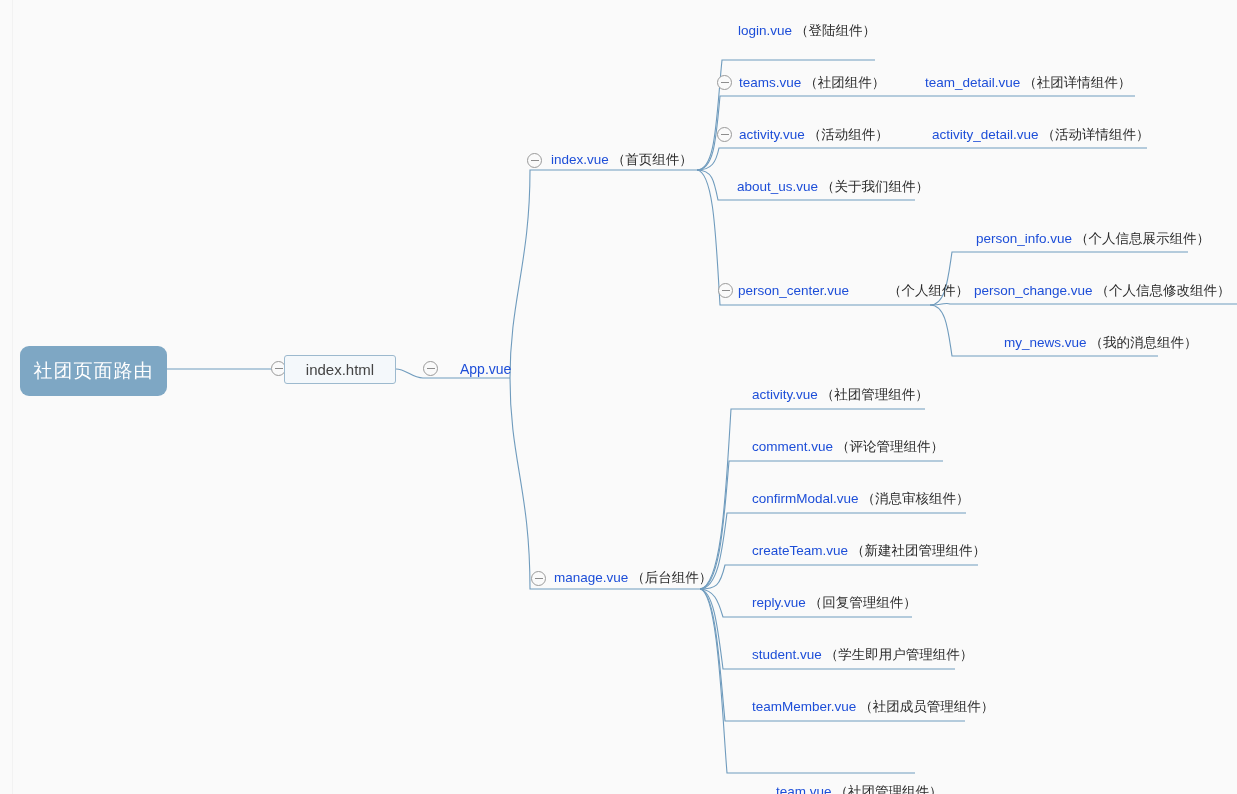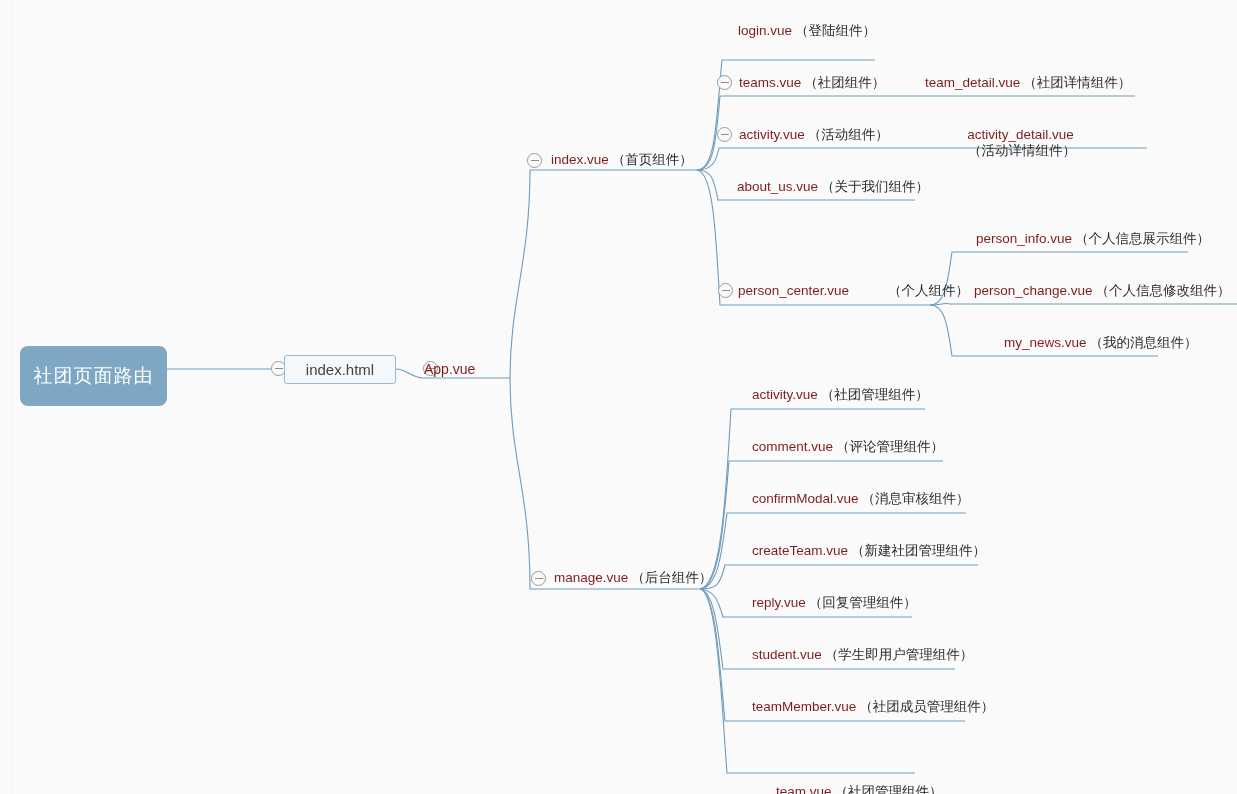--- a/index.html
+++ b/index.html
@@ -67,21 +67,21 @@
   .node {
     position: absolute;
     white-space: nowrap;
     color: #303030;
     font-size: 13.5px;
     line-height: 16px;
     display: flex;
     align-items: center;
   }
   .node .nm {
-    color: #7f1d1d;
+    color: #1d4ed8;
   }
   .node .desc {
     color: #2b2b2b;
     margin-left: 3px;
   }
 
   
   .collapse-icon {
     position: absolute;
     width: 15px;
@@ -134,31 +134,31 @@
       <path d="M700,589 C718,588 722,552 727,513 L966,513"></path>
       <path d="M700,589 C716,589 720,586 725,565 L978,565"></path>
       <path d="M700,589 C714,590 718,600 723,617 L912,617"></path>
       <path d="M700,589 C714,591 718,630 723,669 L955,669"></path>
       <path d="M700,589 C716,591 720,672 725,721 L965,721"></path>
       <path d="M700,589 C718,592 722,712 727,773 L915,773"></path>
 
     </g>
   </svg>
 
-  <div class="root-node" style="left:20px; top:346px; width:147px; height:60px;">
+  <div class="root-node" style="left:20px; top:346px; width:147px; height:50px;border-radius:9px;">
     <span>社团页面路由</span>
   </div>
 
   <div class="collapse-icon" style="left:271px; top:361px;"></div>
   <div class="box-node" style="left:284px; top:355px; width:112px; height:29px;">
     <span>index.html</span>
   </div>
 
   <div class="collapse-icon" style="left:423px; top:361px;"></div>
-  <div class="node" style="left:424px; top:361px; font-size:14px;justify-content:flex-end;">
+  <div class="node" style="left:460px; top:361px; font-size:14px;justify-content:flex-end;">
     <span class="nm">App.vue</span>
   </div>
 
   <div class="collapse-icon" style="left:527px; top:153px;"></div>
   <div class="node" style="left:551px; top:152px;">
     <span class="nm">index.vue</span>
     <span class="desc">（首页组件）</span>
   </div>
 
   <div class="collapse-icon" style="left:531px; top:571px;"></div>
@@ -193,21 +193,21 @@
   <div class="node" style="left:738px; top:283px;gap:36px;">
     <span class="nm">person_center.vue</span>
     <span class="desc">（个人组件）</span>
   </div>
 
   <div class="node" style="left:925px; top:75px;">
     <span class="nm">team_detail.vue</span>
     <span class="desc">（社团详情组件）</span>
   </div>
 
-  <div class="node" style="left:965px; top:127px;flex-direction:column;">
+  <div class="node" style="left:932px; top:127px;">
     <span class="nm">activity_detail.vue</span>
     <span class="desc">（活动详情组件）</span>
   </div>
 
   <div class="node" style="left:976px; top:231px;">
     <span class="nm">person_info.vue</span>
     <span class="desc">（个人信息展示组件）</span>
   </div>
 
   <div class="node" style="left:974px; top:283px;">

